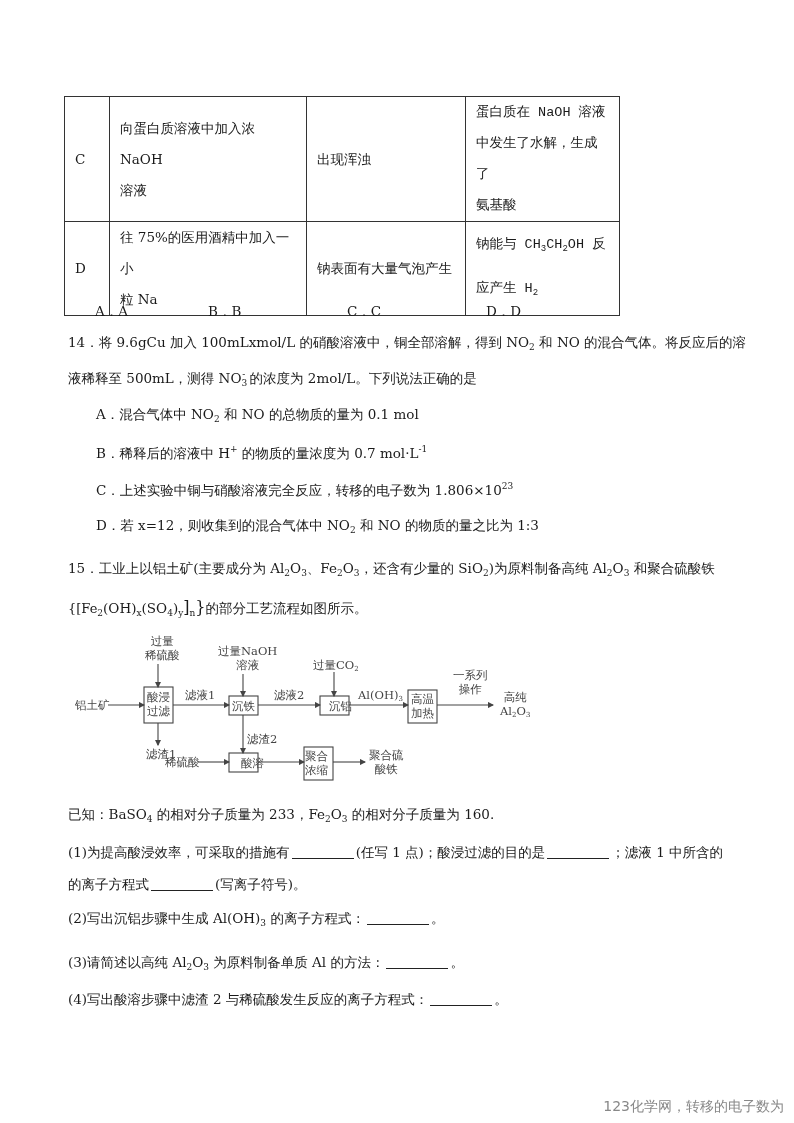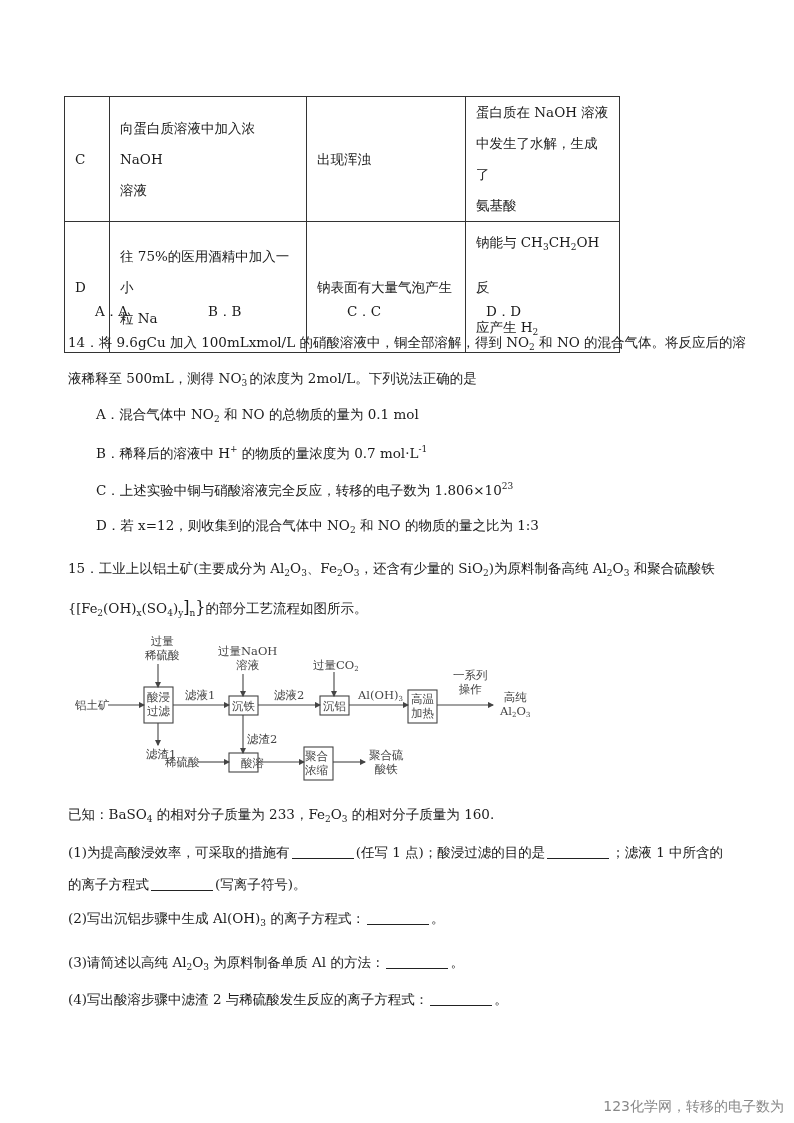--- a/index.html
+++ b/index.html
@@ -9,21 +9,21 @@
     overflow: hidden;
   }
   table.exp {
     position: absolute; left: 64px; top: 96px; border-collapse: collapse;
     font-size: 13.5px; line-height: 31px;
   }
   table.exp td { border: 1.5px solid #333; vertical-align: middle; padding: 0 10px; }
   td.c0 { width: 24px; height: 100px; }
   td.c1 { width: 176px; }
   td.c2 { width: 138px; }
-  td.c3 { width: 133px; }
+  td.c3 { width: 133px; font-family: Liberation Mono, monospace; }
   tr.r2 td { height: 92px; }
   .line { position: absolute; font-size: 13.5px; white-space: nowrap; }
   .opts span { position: absolute; font-size: 13.5px; }
   sub { font-size: 9px; vertical-align: -3px; }
   sup { font-size: 9px; vertical-align: 6px; }
   .blank { display: inline-block; width: 56px; border-bottom: 1.5px solid #222; height: 14px; vertical-align: -2px; margin: 0 2px; }
   .blank.w60 { width: 62px; }
   .flow { position: absolute; left: 75px; top: 632px; width: 460px; height: 160px; }
   .flow svg { position: absolute; left: 0; top: 0; }
   .flow .t { position: absolute; font-size: 11.5px; color: #444; line-height: 14px; text-align: center; white-space: nowrap; }
@@ -124,21 +124,21 @@
     </div>
   <div class="t" style="left:238px;top:26px"><span>过量CO</span><sub>2</sub></div>
   <div class="t" style="left:0px;top:66px">铝土矿</div>
   <div class="t" style="left:70px;top:58px;width:27px">
       <div>酸浸</div>
       <div>过滤</div>
     </div>
   <div class="t" style="left:110px;top:56px">滤液1</div>
   <div class="t" style="left:155px;top:67px;width:27px">沉铁</div>
   <div class="t" style="left:199px;top:56px">滤液2</div>
-  <div class="t" style="left:246px;top:67px;width:27px">沉铝</div>
+  <div class="t" style="left:252px;top:67px;width:27px">沉铝</div>
   <div class="t" style="left:283px;top:56px"><span>Al(OH)</span><sub>3</sub></div>
   <div class="t" style="left:334px;top:60px;width:27px">
       <div>高温</div>
       <div>加热</div>
     </div>
   <div class="t" style="left:378px;top:36px">
       <div>一系列</div>
       <div>操作</div>
     </div>
   <div class="t" style="left:425px;top:58px">

